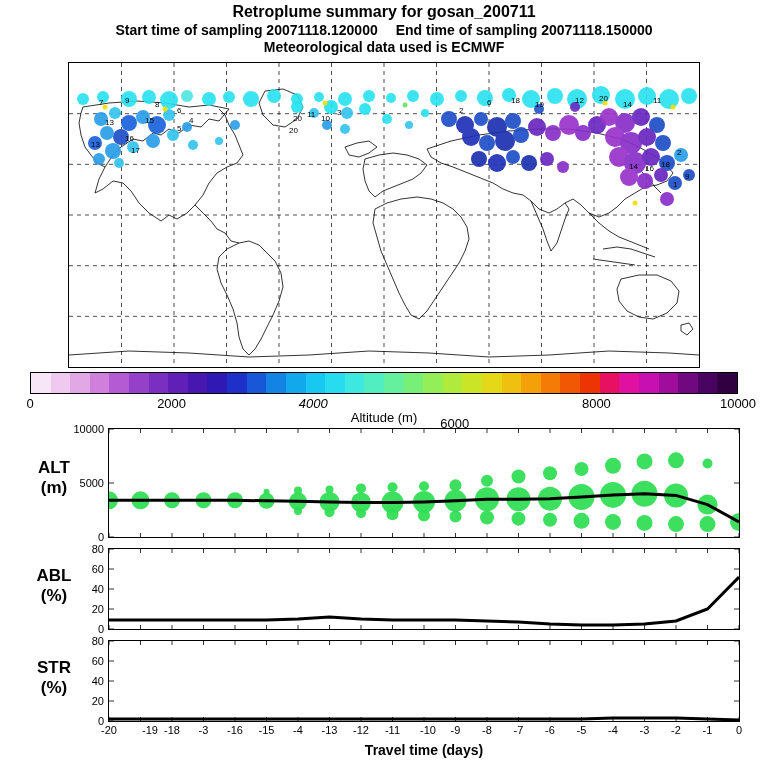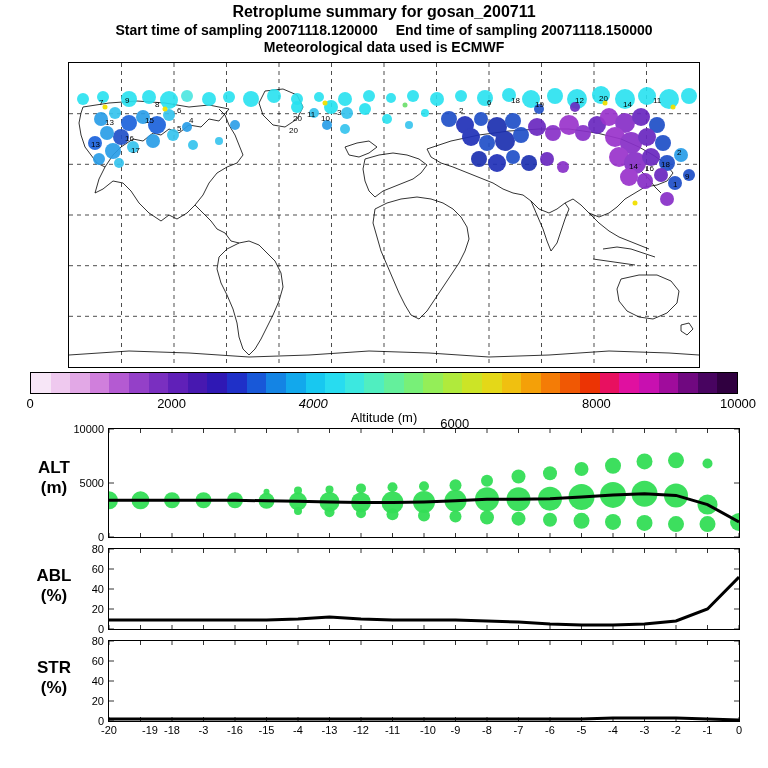--- a/index.html
+++ b/index.html
@@ -702,14 +702,15 @@
       <div class="xtick" style="left: 487px;">-8</div>
       <div class="xtick" style="left: 518.5px;">-7</div>
       <div class="xtick" style="left: 550px;">-6</div>
       <div class="xtick" style="left: 581.5px;">-5</div>
       <div class="xtick" style="left: 613px;">-4</div>
       <div class="xtick" style="left: 644.5px;">-3</div>
       <div class="xtick" style="left: 676px;">-2</div>
       <div class="xtick" style="left: 707.5px;">-1</div>
       <div class="xtick" style="left: 739px;">0</div>
     </div>
+  <div class="xaxis-label">Travel time (days)</div>
 
 </div>
 
 </body></html>

